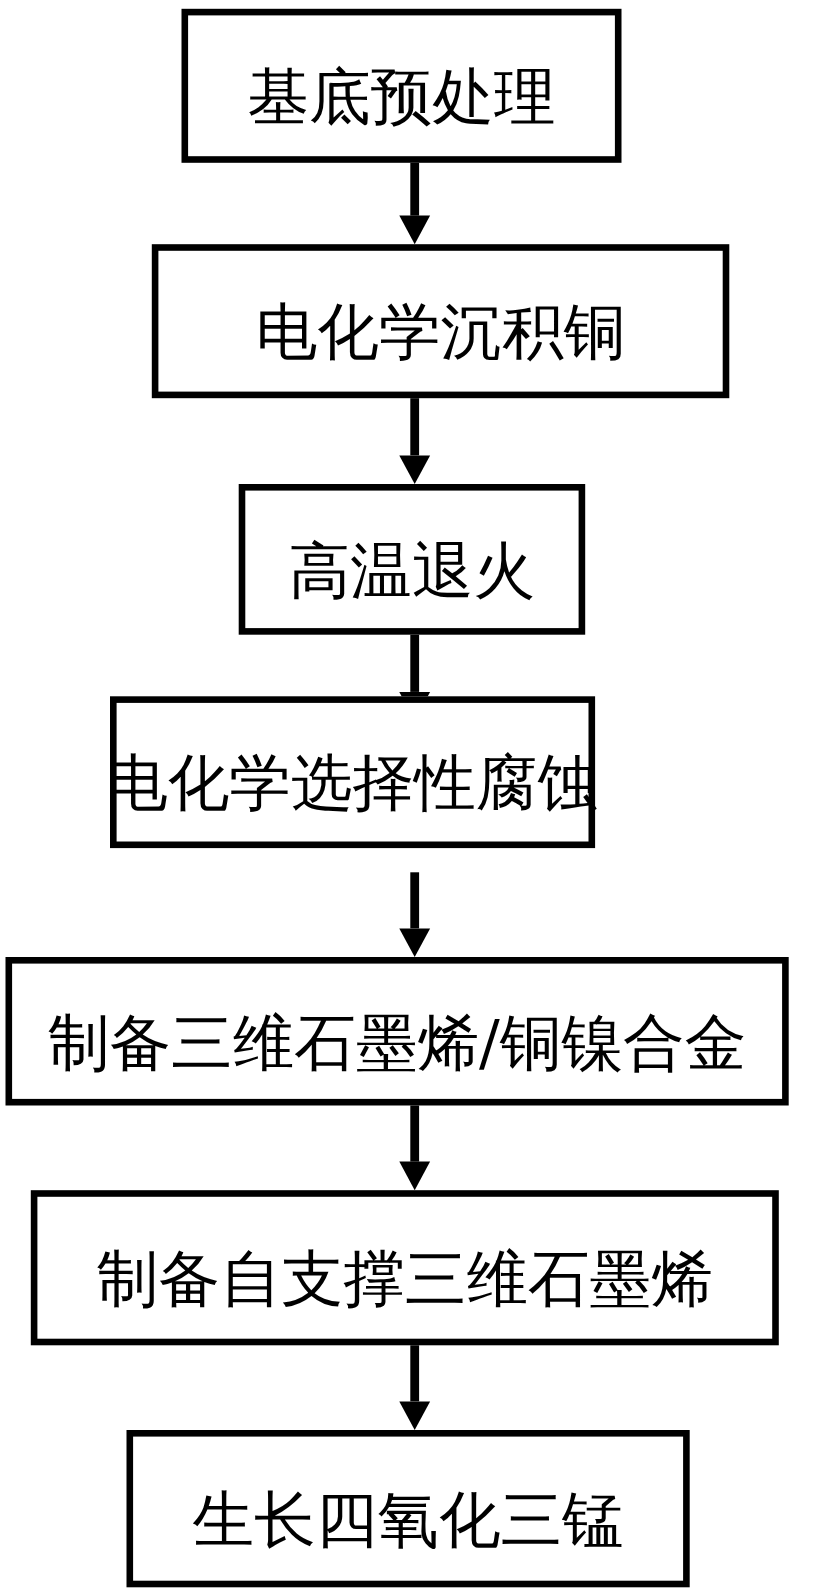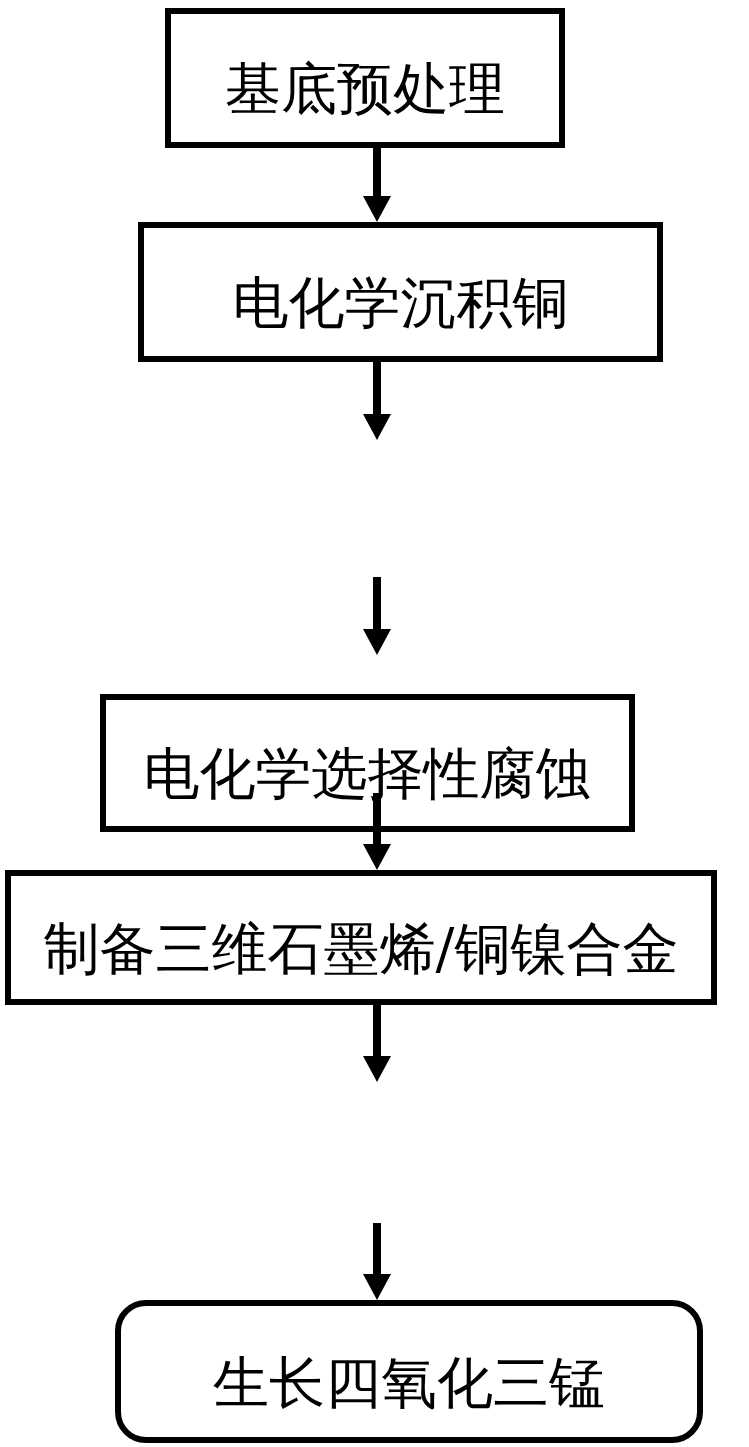--- a/index.html
+++ b/index.html
@@ -71,47 +71,53 @@
 
   <div class="flow-box" style="left:138px; top:222px; width:525px; height:140px;">
     <span class="flow-label">电化学沉积铜</span>
   </div>
 
   <div class="flow-arrow" style="top:362px; height:78px;">
     <div class="arrow-shaft"></div>
     <div class="arrow-head"></div>
   </div>
 
+  <div class="flow-box" style="left:217px; top:440px; width:315px; height:137px;">
+    <span class="flow-label">高温退火</span>
+  </div>
 
   <div class="flow-arrow" style="top:577px; height:78px;">
     <div class="arrow-shaft"></div>
     <div class="arrow-head"></div>
   </div>
 
-  <div class="flow-box" style="left:100px; top:694px; width:535px; height:138px;align-items:center;">
+  <div class="flow-box" style="left:100px; top:633px; width:441px; height:138px;align-items:center;">
     <span class="flow-label">电化学选择性腐蚀</span>
   </div>
 
   <div class="flow-arrow" style="top:793px; height:77px;">
     <div class="arrow-shaft"></div>
     <div class="arrow-head"></div>
   </div>
 
   <div class="flow-box" style="left:5px; top:870px; width:712px; height:135px;">
     <span class="flow-label">制备三维石墨烯/铜镍合金</span>
   </div>
 
   <div class="flow-arrow" style="top:1005px; height:77px;">
     <div class="arrow-shaft"></div>
     <div class="arrow-head"></div>
   </div>
 
+  <div class="flow-box" style="left:28px; top:1082px; width:680px; height:141px;">
+    <span class="flow-label">制备自支撑三维石墨烯</span>
+  </div>
 
   <div class="flow-arrow" style="top:1223px; height:77px;">
     <div class="arrow-shaft"></div>
     <div class="arrow-head"></div>
   </div>
 
-  <div class="flow-box" style="left:115px; top:1300px; width:588px; height:143px;border-radius:31px;">
+  <div class="flow-box" style="left:115px; top:1300px; width:512px; height:143px;">
     <span class="flow-label">生长四氧化三锰</span>
   </div>
 
 </div>
 
 </body></html>

